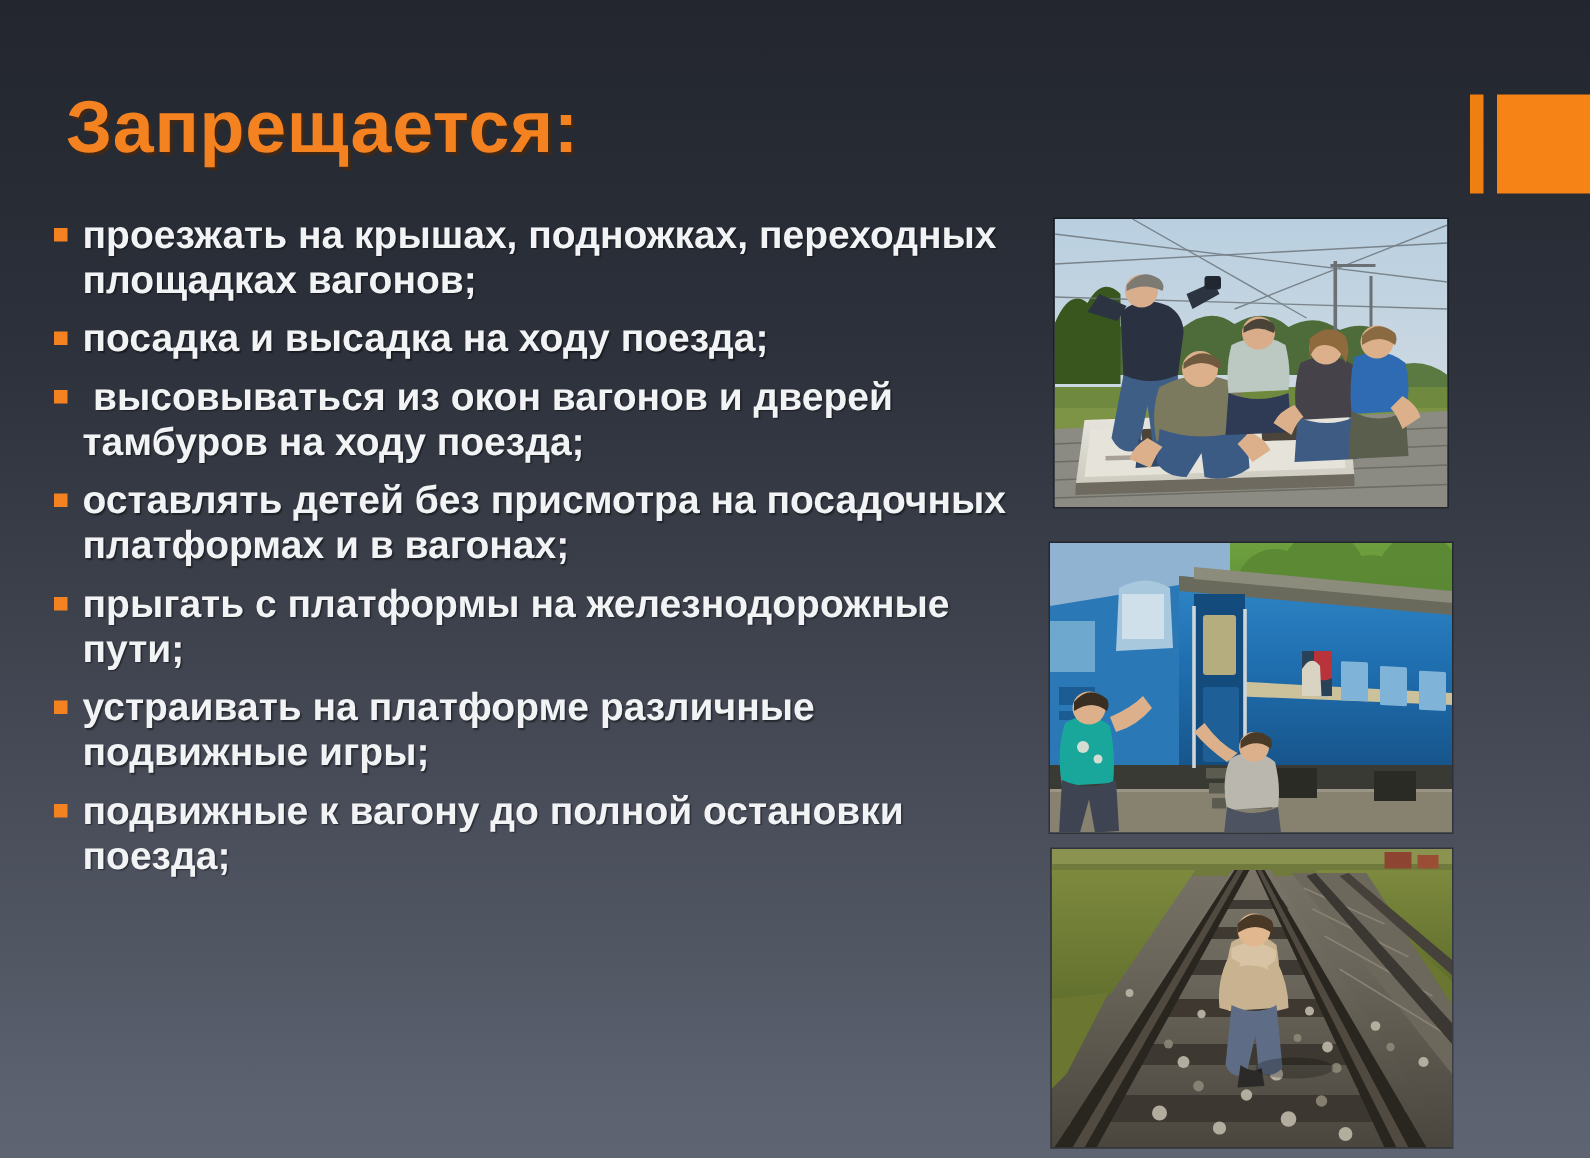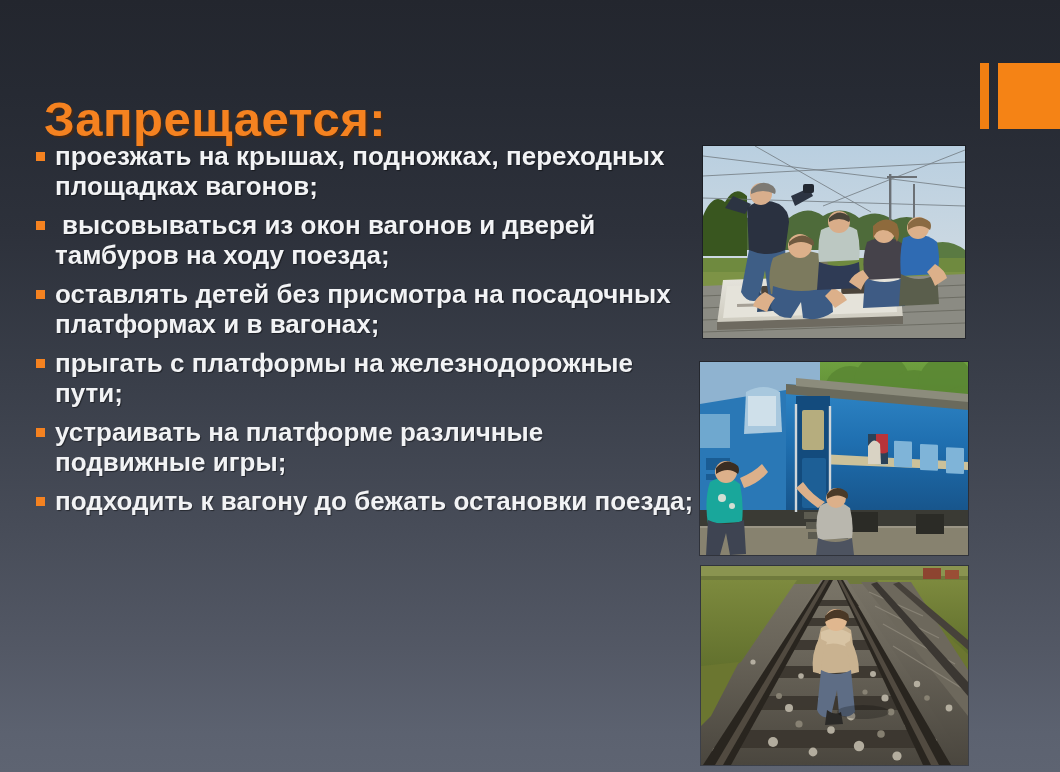--- a/index.html
+++ b/index.html
@@ -52,21 +52,20 @@
   #title {
     position: absolute;
     left: 44px;
     top: 57px;
     font-size: 49px;
     font-weight: bold;
     color: #F58220;
     letter-spacing: 0.5px;
     text-shadow: 2px 2px 0 rgba(90,40,0,0.55);
     white-space: nowrap;
-    margin-top: 34px;
   }
 
   
   #bullets {
     position: absolute;
     left: 36px;
     top: 141px;
     width: 660px;
   }
   .bullet-item {
@@ -118,37 +117,41 @@
 
   <div id="title">Запрещается:</div>
 
   <div id="bullets">
     <div class="bullet-item">
       <span class="bullet-marker"></span>
       <span class="bullet-text">проезжать на крышах, подножках, переходных площадках вагонов;</span>
     </div>
     <div class="bullet-item">
       <span class="bullet-marker"></span>
+      <span class="bullet-text">посадка и высадка на ходу поезда;</span>
+    </div>
+    <div class="bullet-item">
+      <span class="bullet-marker"></span>
       <span class="bullet-text indented">высовываться из окон вагонов и дверей тамбуров на ходу поезда;</span>
     </div>
     <div class="bullet-item">
       <span class="bullet-marker"></span>
       <span class="bullet-text">оставлять детей без присмотра на посадочных платформах и в вагонах;</span>
     </div>
     <div class="bullet-item">
       <span class="bullet-marker"></span>
       <span class="bullet-text">прыгать с платформы на железнодорожные пути;</span>
     </div>
     <div class="bullet-item">
       <span class="bullet-marker"></span>
       <span class="bullet-text">устраивать на платформе различные подвижные игры;</span>
     </div>
     <div class="bullet-item">
       <span class="bullet-marker"></span>
-      <span class="bullet-text">подходить к вагону до бежать остановки поезда;</span>
+      <span class="bullet-text">подвижные к вагону до полной остановки поезда;</span>
     </div>
   </div>
 
   <div class="photo" id="photo-roof">
     <svg viewBox="0 0 262 192" preserveAspectRatio="none">
       <defs>
         <linearGradient id="sky1" x1="0" y1="0" x2="0" y2="1">
           <stop offset="0%" stop-color="#b9cfe0"></stop>
           <stop offset="60%" stop-color="#cdd9e2"></stop>
           <stop offset="100%" stop-color="#dfe4e2"></stop>

